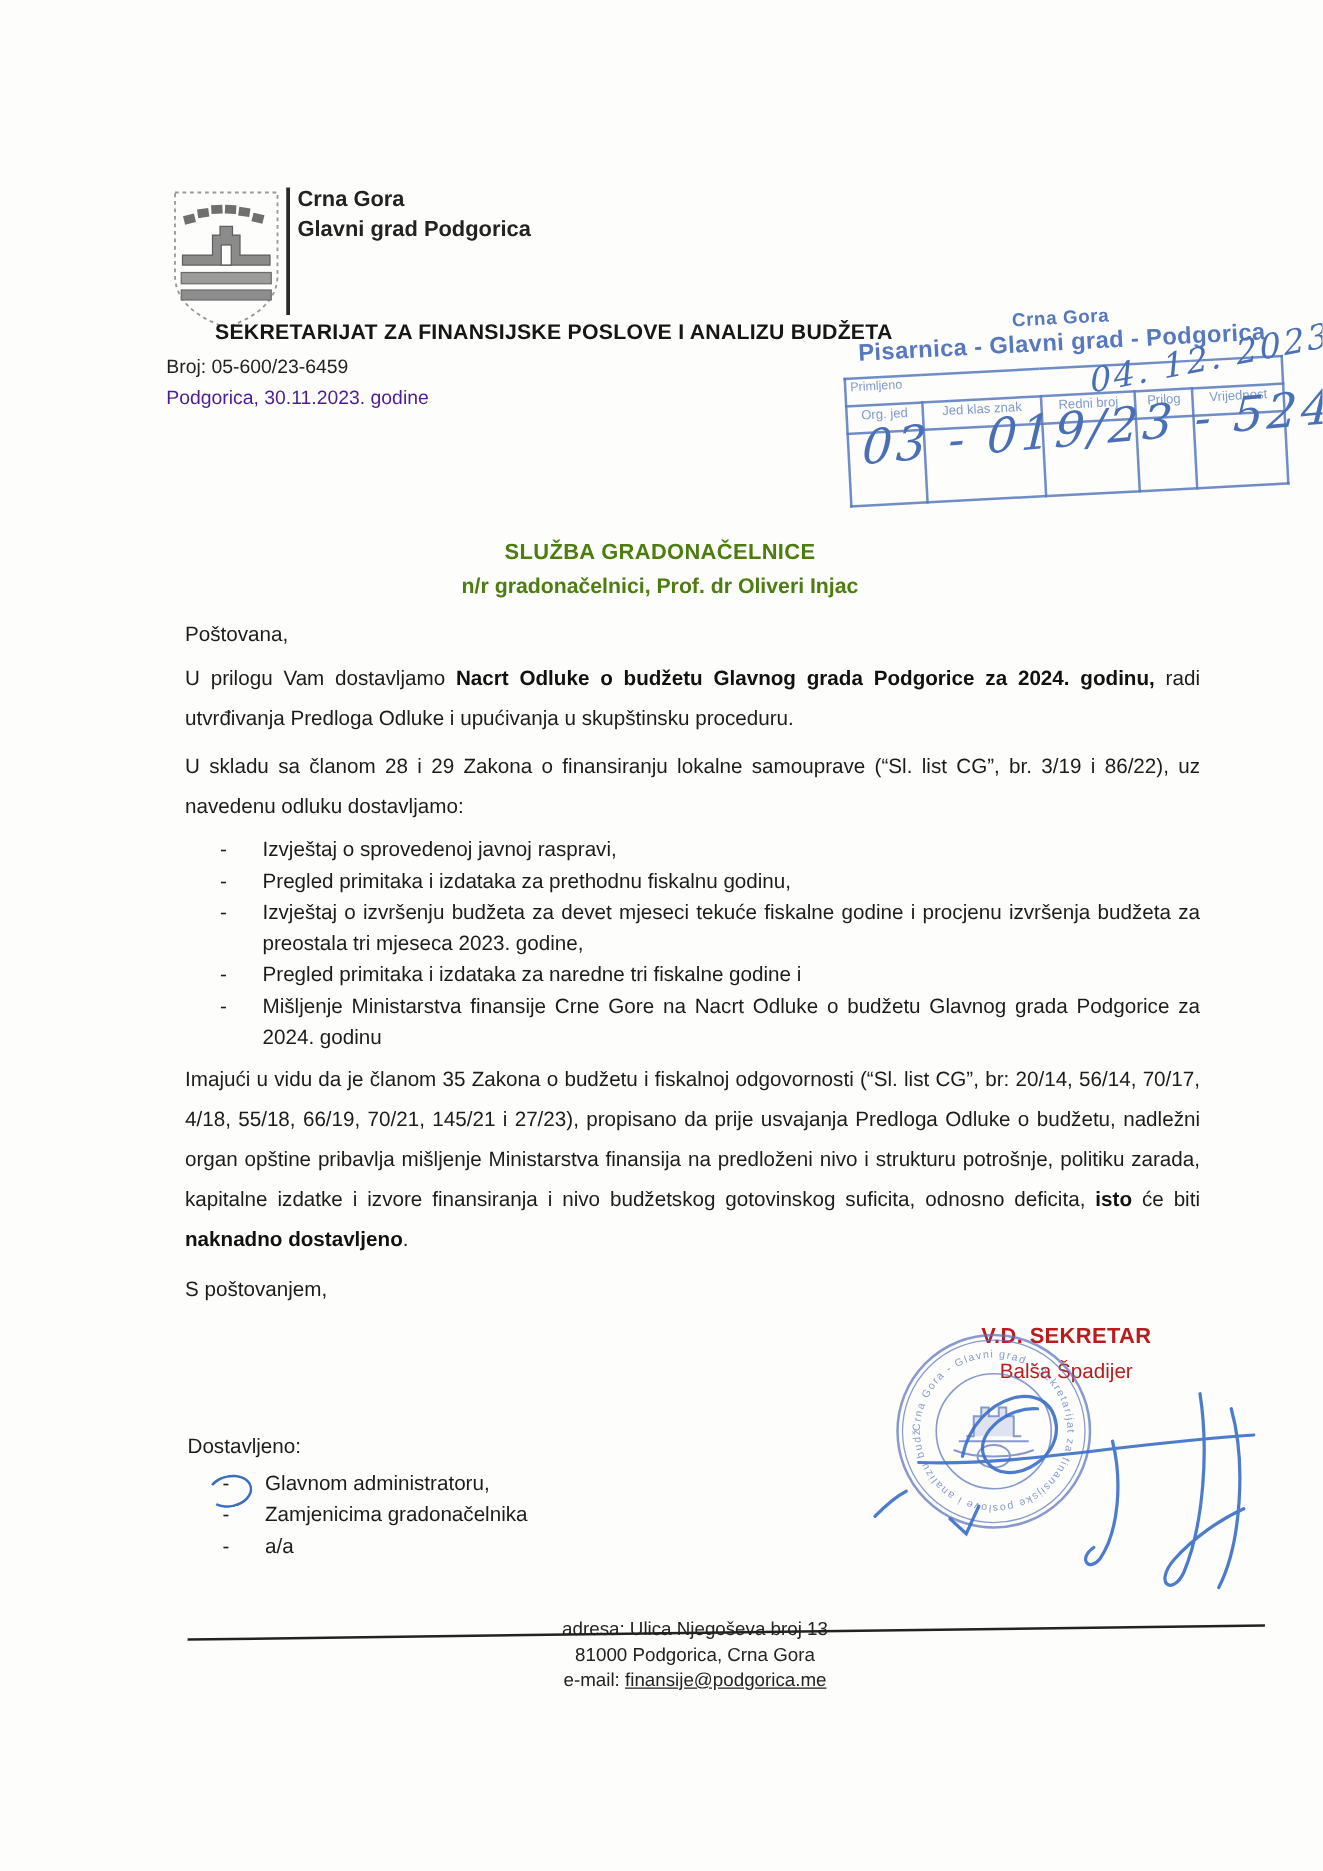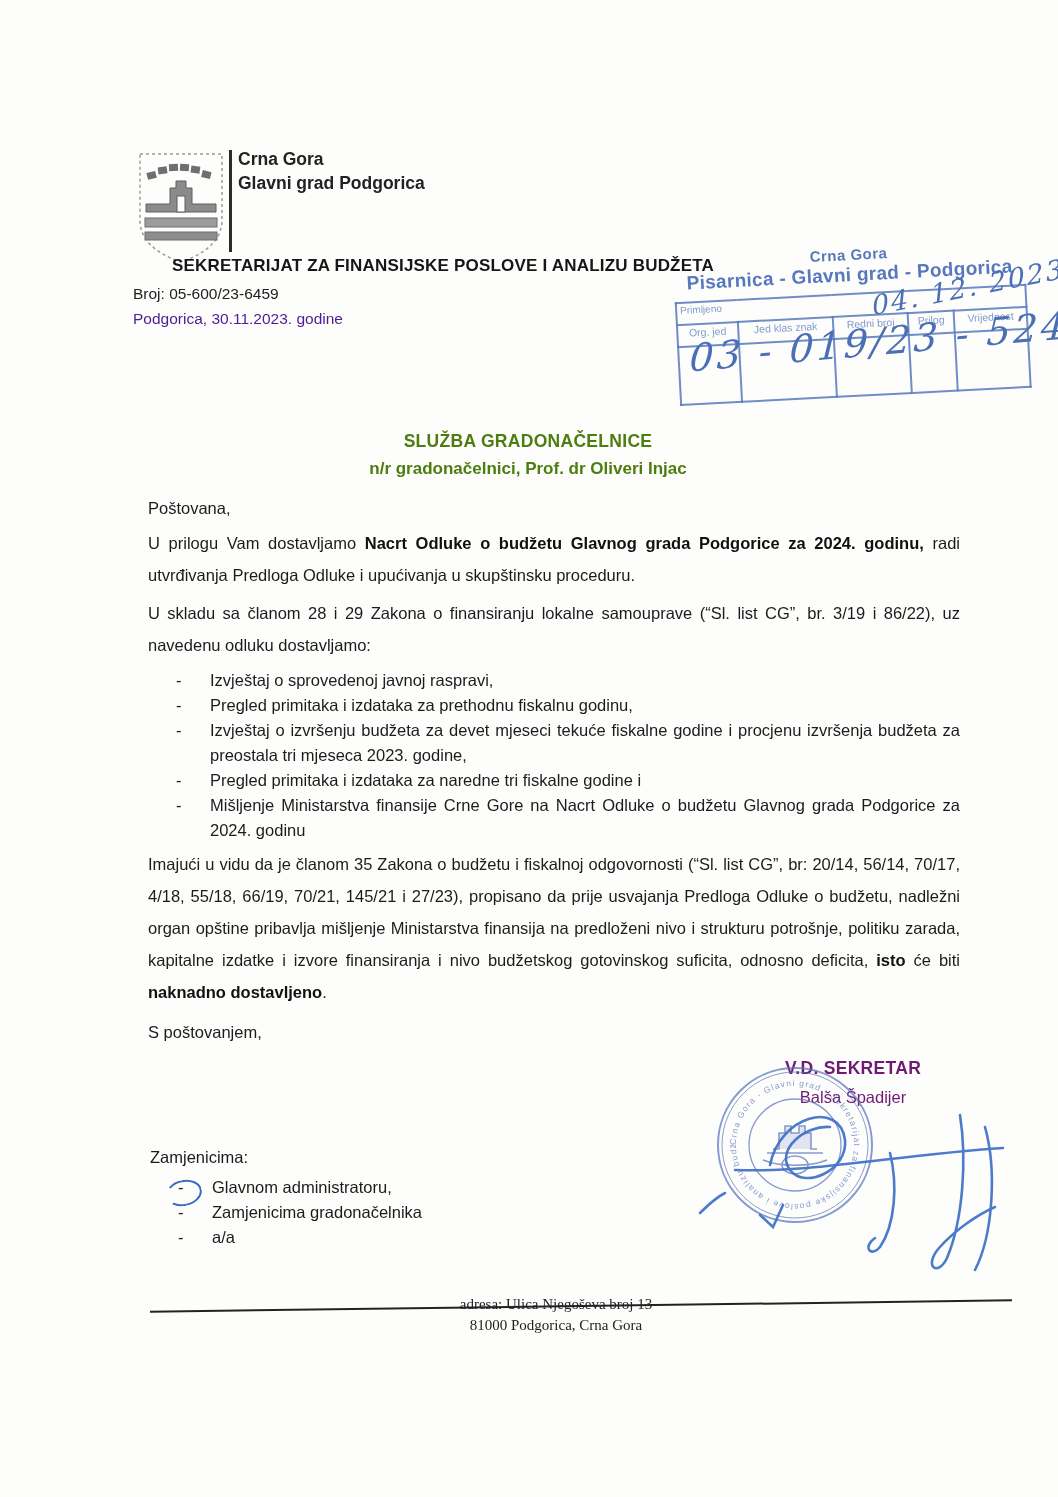--- a/index.html
+++ b/index.html
@@ -56,39 +56,39 @@
   #para1{top:527px;}
   #para2{top:597px;}
   #bullets{left:148px;top:668px;width:812px;}
   .bullet{position:relative;padding-left:62px;font-size:16.5px;line-height:25px;text-align:justify;color:#1c1c1c;}
   .bullet .marker{position:absolute;left:28px;top:0;}
   #para3{top:848px;}
   #closing{top:1016px;text-align:left;}
   b{font-weight:700;color:#111;}
 
   
-  #signatory{left:748px;top:1058px;width:210px;text-align:center;color:#701a75;}
+  #signatory{left:748px;top:1058px;width:210px;text-align:center;color:#b91c1c;}
   #signatory .s-title{font-size:17.5px;font-weight:700;letter-spacing:.3px;}
   #signatory .s-name{font-size:16.5px;margin-top:9px;}
   #stamp-signature{left:655px;top:1055px;}
 
   
   #distribution{left:150px;top:1148px;font-size:16.5px;color:#1c1c1c;}
   #distribution .d-label{margin-bottom:8px;}
   .d-item{position:relative;padding-left:62px;line-height:25px;}
   .d-item .marker{position:absolute;left:28px;top:0;}
   #d-circle{
     position:absolute;left:16px;top:32px;width:32px;height:22px;
     border:2.5px solid #3b6cc0;border-radius:50%;transform:rotate(-12deg);
     border-left-color:transparent;
   }
 
   
   #footer-rule{left:150px;top:1305px;width:862px;height:2px;background:#222;transform:rotate(-.75deg);}
-  #footer{left:156px;top:1294px;width:800px;text-align:center;font-size:15px;line-height:20.5px;color:#222;font-family:Liberation Serif, serif;}
+  #footer{left:156px;top:1294px;width:800px;text-align:center;font-size:15px;line-height:20.5px;color:#222;}
   #footer .email{text-decoration:underline;color:#222;}
 </style>
 </head>
 <body>
 
 <div class="abs" id="coat-of-arms">
   <svg width="96" height="118" viewBox="0 0 96 118">
     <path d="M7,6 L89,6 L89,72 Q89,100 48,114 Q7,100 7,72 Z" fill="none" stroke="#9a9a9a" stroke-width="1.5" stroke-dasharray="3,3"></path>
     <g fill="#6f6f6f">
       <rect x="14" y="24" width="9" height="7" transform="rotate(-14 18 27)"></rect>
@@ -211,33 +211,37 @@
       <path d="M45,158 C55,148 62,142 70,138"></path>
       <path d="M105,160 L118,172 L128,150"></path>
       <path d="M235,98 C243,130 240,170 225,192 C216,203 207,192 220,183"></path>
       <path d="M305,60 C312,105 308,165 292,203 C283,222 268,212 284,193 C300,175 322,160 340,152"></path>
       <path d="M330,72 C342,115 338,180 320,215"></path>
     </g>
   </svg>
 </div>
 
 <div class="abs" id="distribution">
-  <div class="d-label">Zamjenicima:</div>
+  <div class="d-label">Dostavljeno:</div>
   <div id="d-circle"></div>
   <div class="d-item">
     <span class="marker">-</span>
     <span>Glavnom administratoru,</span>
   </div>
   <div class="d-item">
     <span class="marker">-</span>
     <span>Zamjenicima gradonačelnika</span>
   </div>
   <div class="d-item">
     <span class="marker">-</span>
     <span>a/a</span>
   </div>
 </div>
 
 <div class="abs" id="footer-rule"></div>
 <div class="abs" id="footer">
   <div>adresa: Ulica Njegoševa broj 13</div>
   <div>81000 Podgorica, Crna Gora</div>
+  <div>
+    <span>e-mail:</span>
+    <span class="email">finansije@podgorica.me</span>
+  </div>
 </div>
 
 </body></html>

